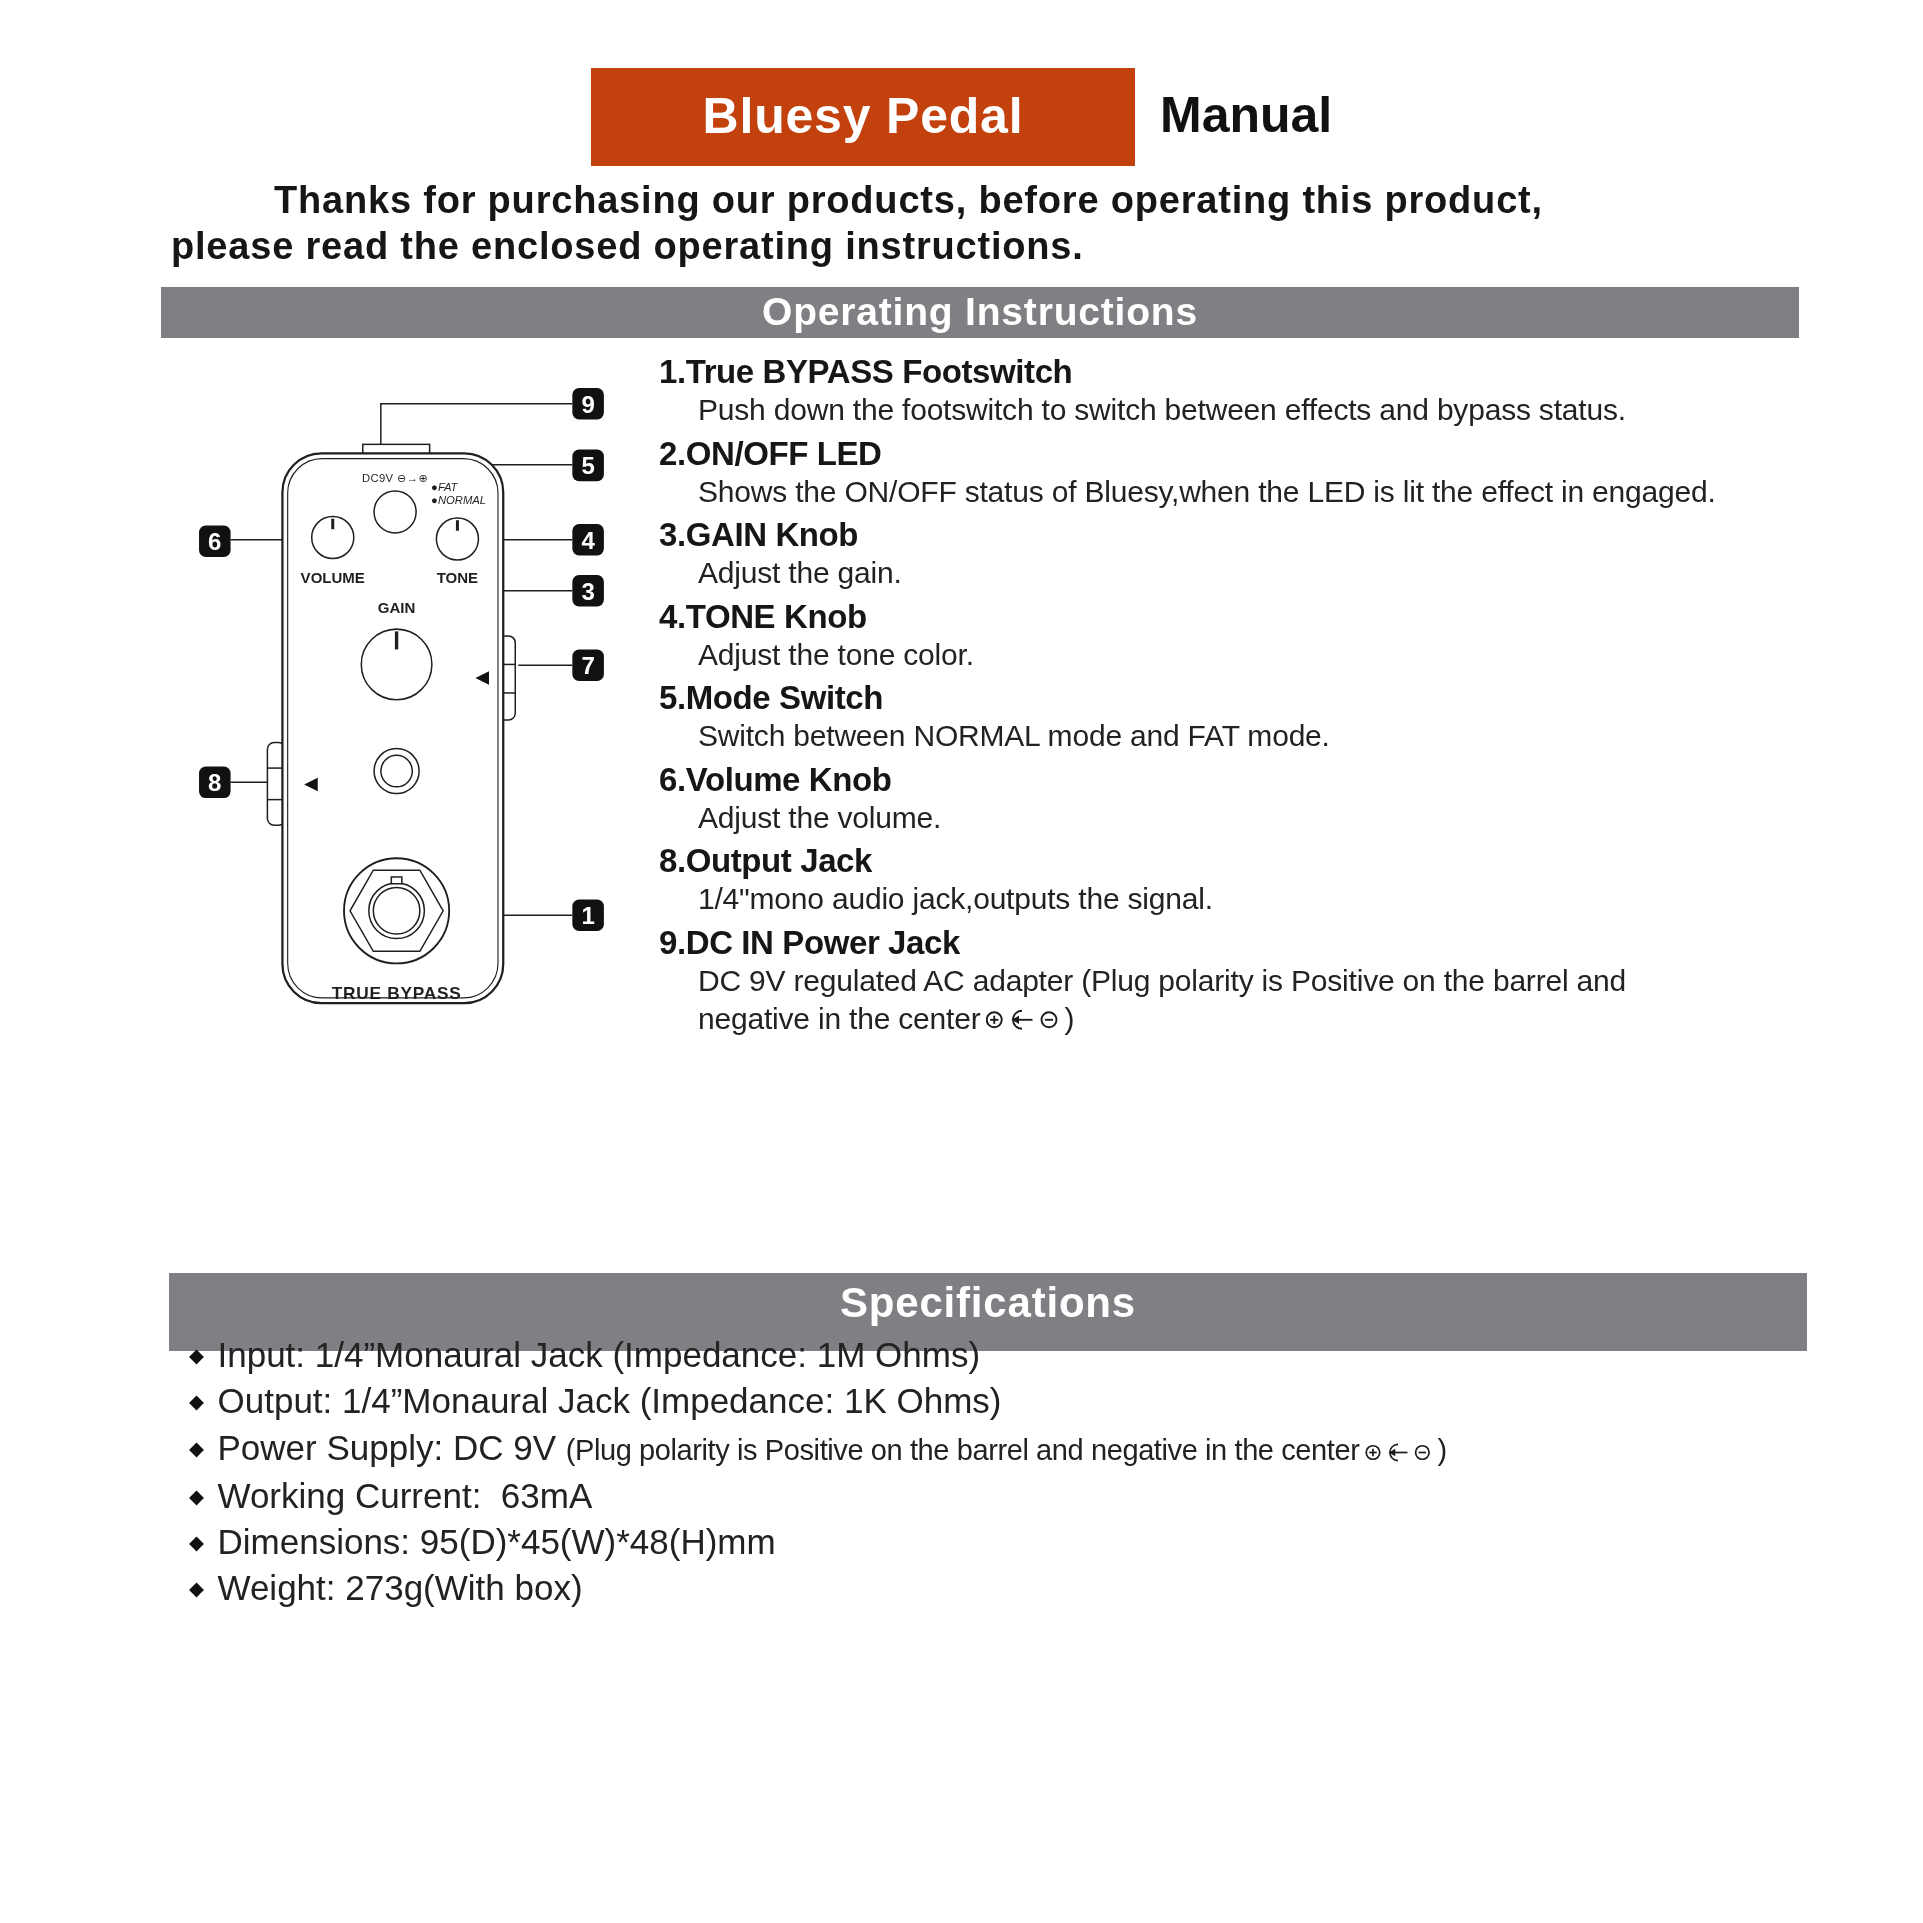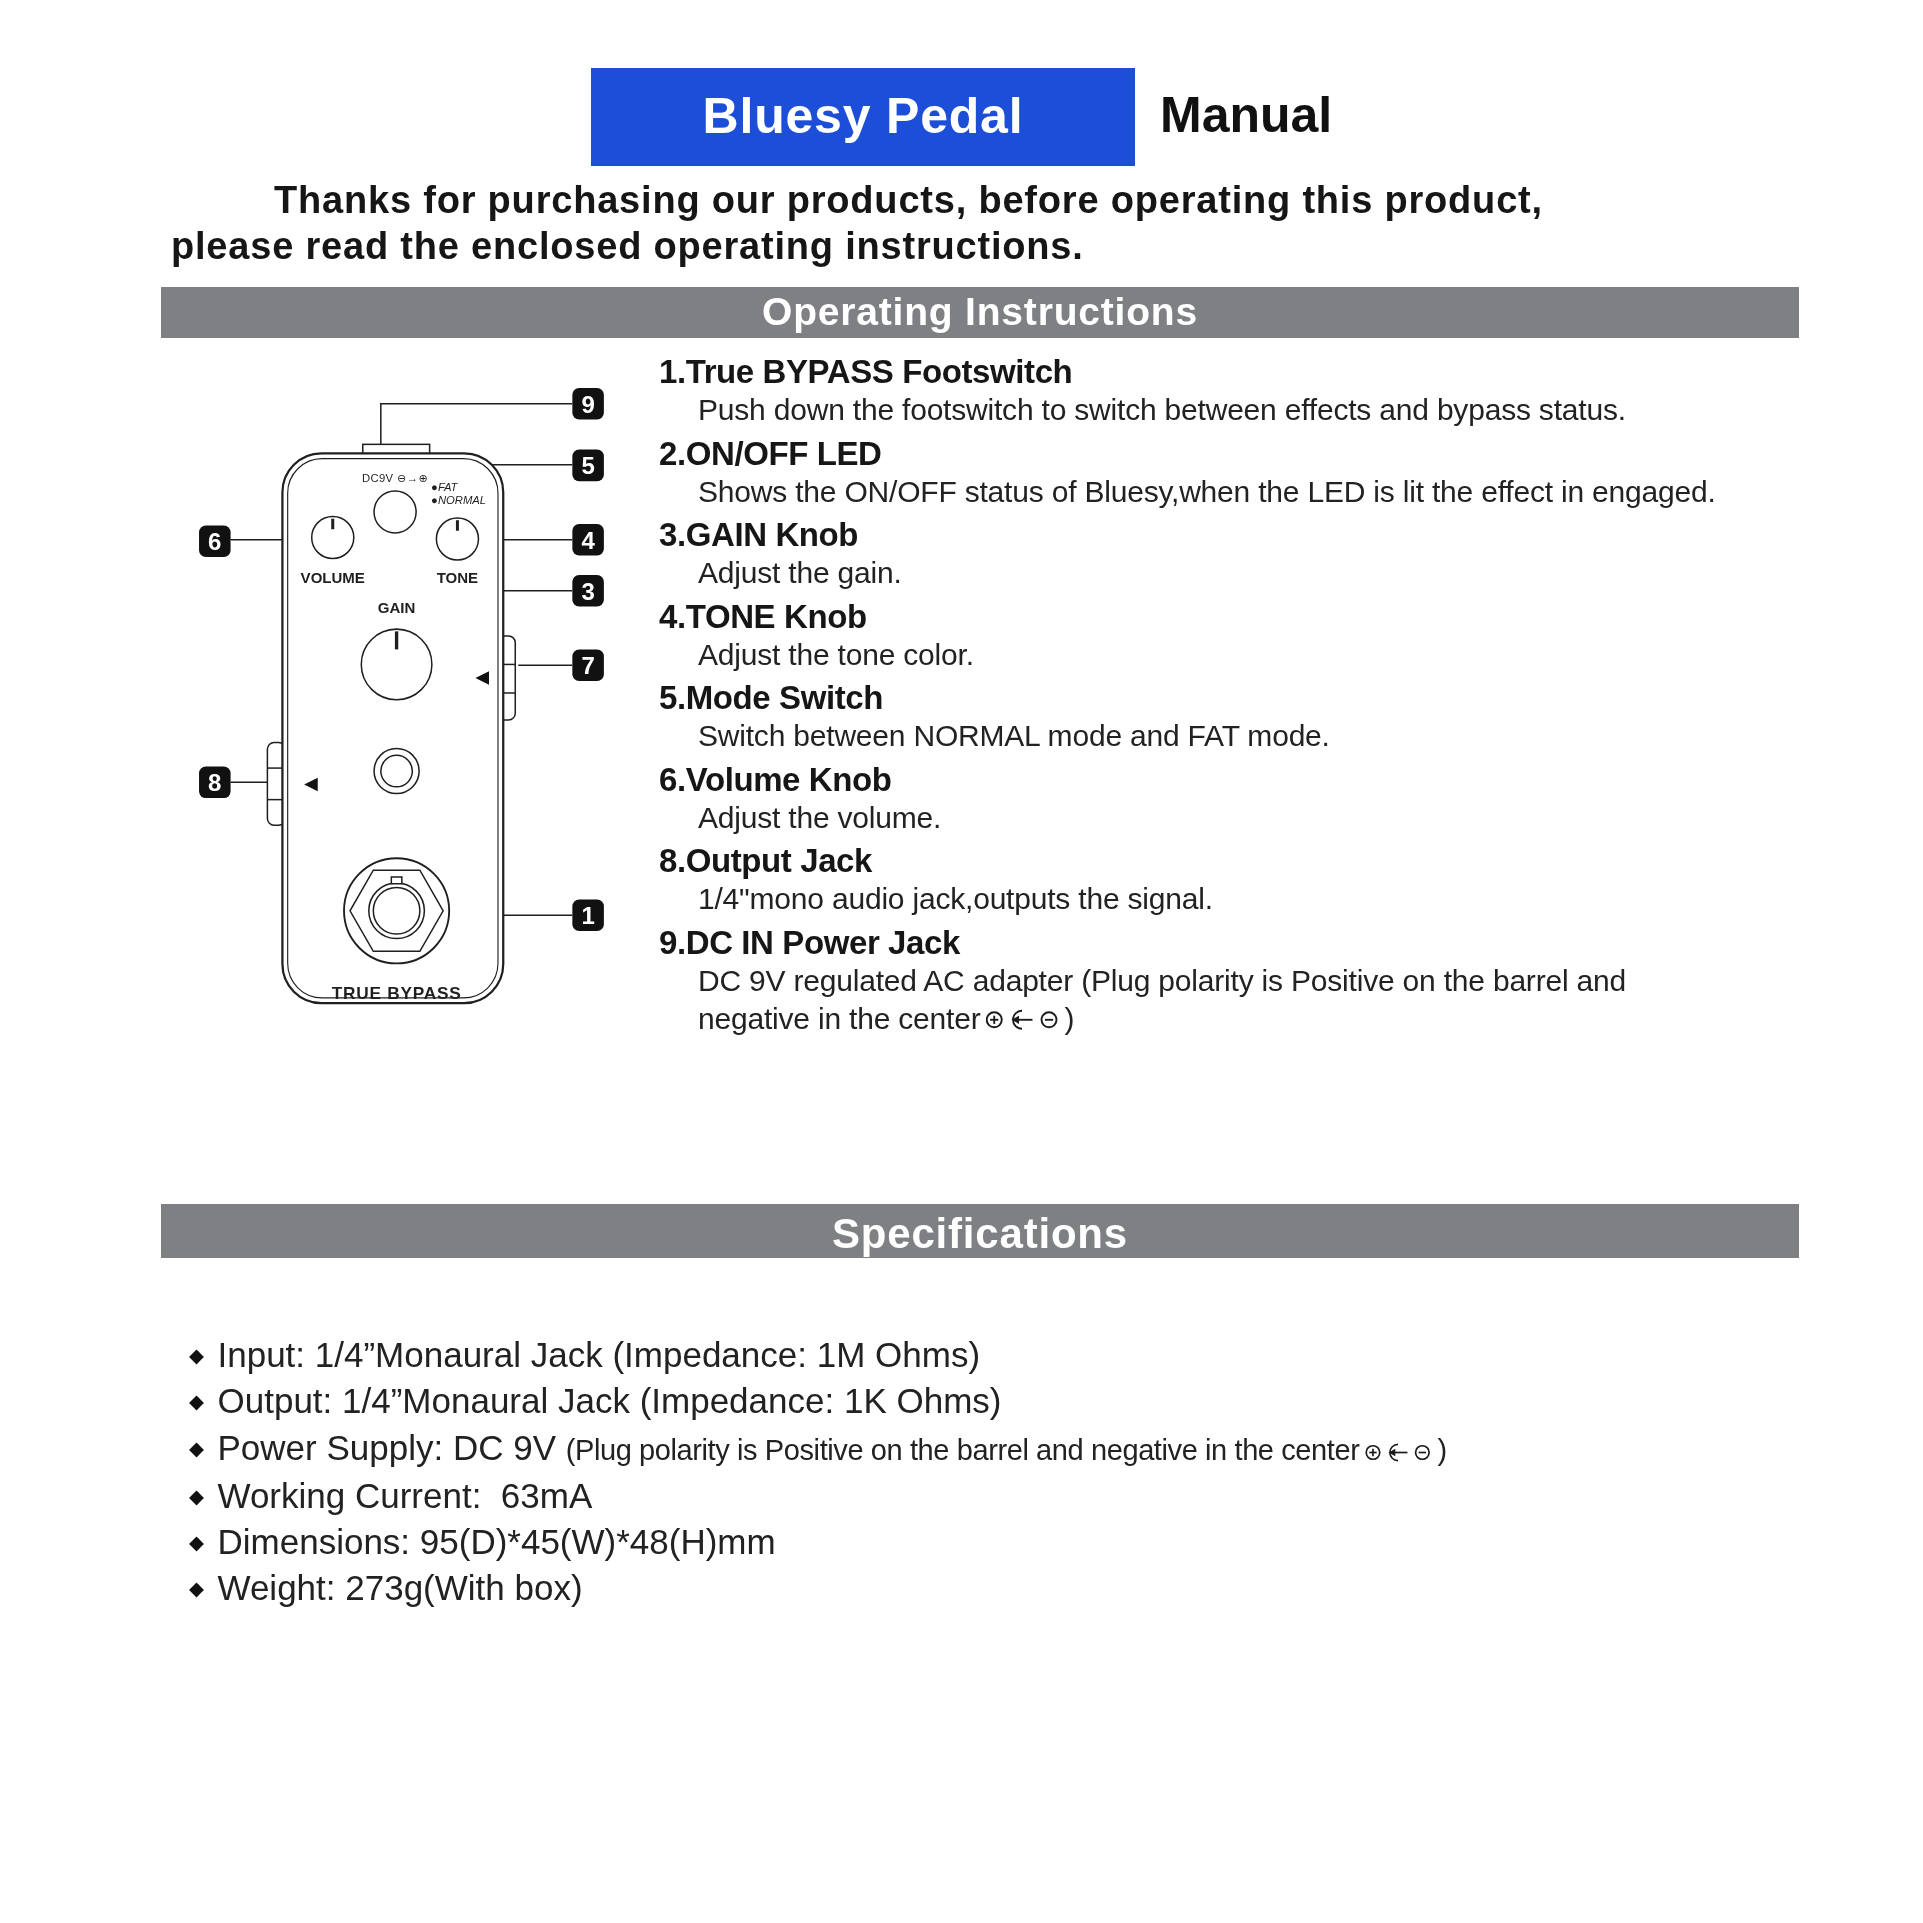--- a/index.html
+++ b/index.html
@@ -1,31 +1,31 @@
 <!DOCTYPE html>
 <html style="font-size:12px"><head>
 <meta charset="utf-8">
 <style>
   html,body{margin:0;padding:0;background:#fff;}
   #page{position:relative;width:1924px;height:1924px;background:#ffffff;overflow:hidden;
         font-family:"Liberation Sans",sans-serif;color:#1c1c1c;}
   
-  .title-box{position:absolute;left:591px;top:68px;width:544px;height:98px;background:#1d4ed8;
+  .title-box{position:absolute;left:591px;top:68px;width:544px;height:98px;background:#c2410c;
              color:#ffffff;font-size:50px;font-weight:bold;text-align:center;line-height:96px;letter-spacing:0.8px;}
   .title-suffix{position:absolute;left:1160px;top:68px;height:98px;line-height:95px;
                 font-size:50px;font-weight:bold;color:#111;}
   
   .intro-line{position:absolute;font-size:38px;font-weight:bold;letter-spacing:0.8px;color:#161616;white-space:nowrap;}
   #intro1{left:274px;top:179px;}
   #intro2{left:171px;top:225px;}
   
   .bar{position:absolute;left:161px;width:1638px;background:#7e8083;color:#ffffff;
        font-weight:bold;text-align:center;white-space:nowrap;}
   #bar-operating{top:287px;height:51px;line-height:50px;font-size:39px;letter-spacing:0.8px;text-align:center;}
-  #bar-specs{top:1204px;height:54px;line-height:60px;font-size:42px;letter-spacing:0.8px;}
+  #bar-specs{top:1273px;height:78px;line-height:60px;font-size:42px;letter-spacing:0.8px;margin-left:8px;}
   
   #instructions{position:absolute;left:659px;top:352px;width:1172px;}
   .ins-item{margin-bottom:4.5px;}
   .ins-title{font-size:33px;font-weight:bold;line-height:39px;letter-spacing:-0.4px;color:#161616;white-space:nowrap;}
   .ins-desc{font-size:30px;line-height:38px;padding-left:39px;letter-spacing:-0.2px;color:#222;white-space:nowrap;}
   
   #specs-list{position:absolute;left:189px;top:1332px;width:1623px;}
   .spec-item{font-size:35px;line-height:46px;color:#222;white-space:nowrap;}
   .spec-bullet{font-size:19.5px;vertical-align:5.3px;margin-right:13.5px;color:#111;}
   .spec-paren{font-size:29px;letter-spacing:-0.4px;}

